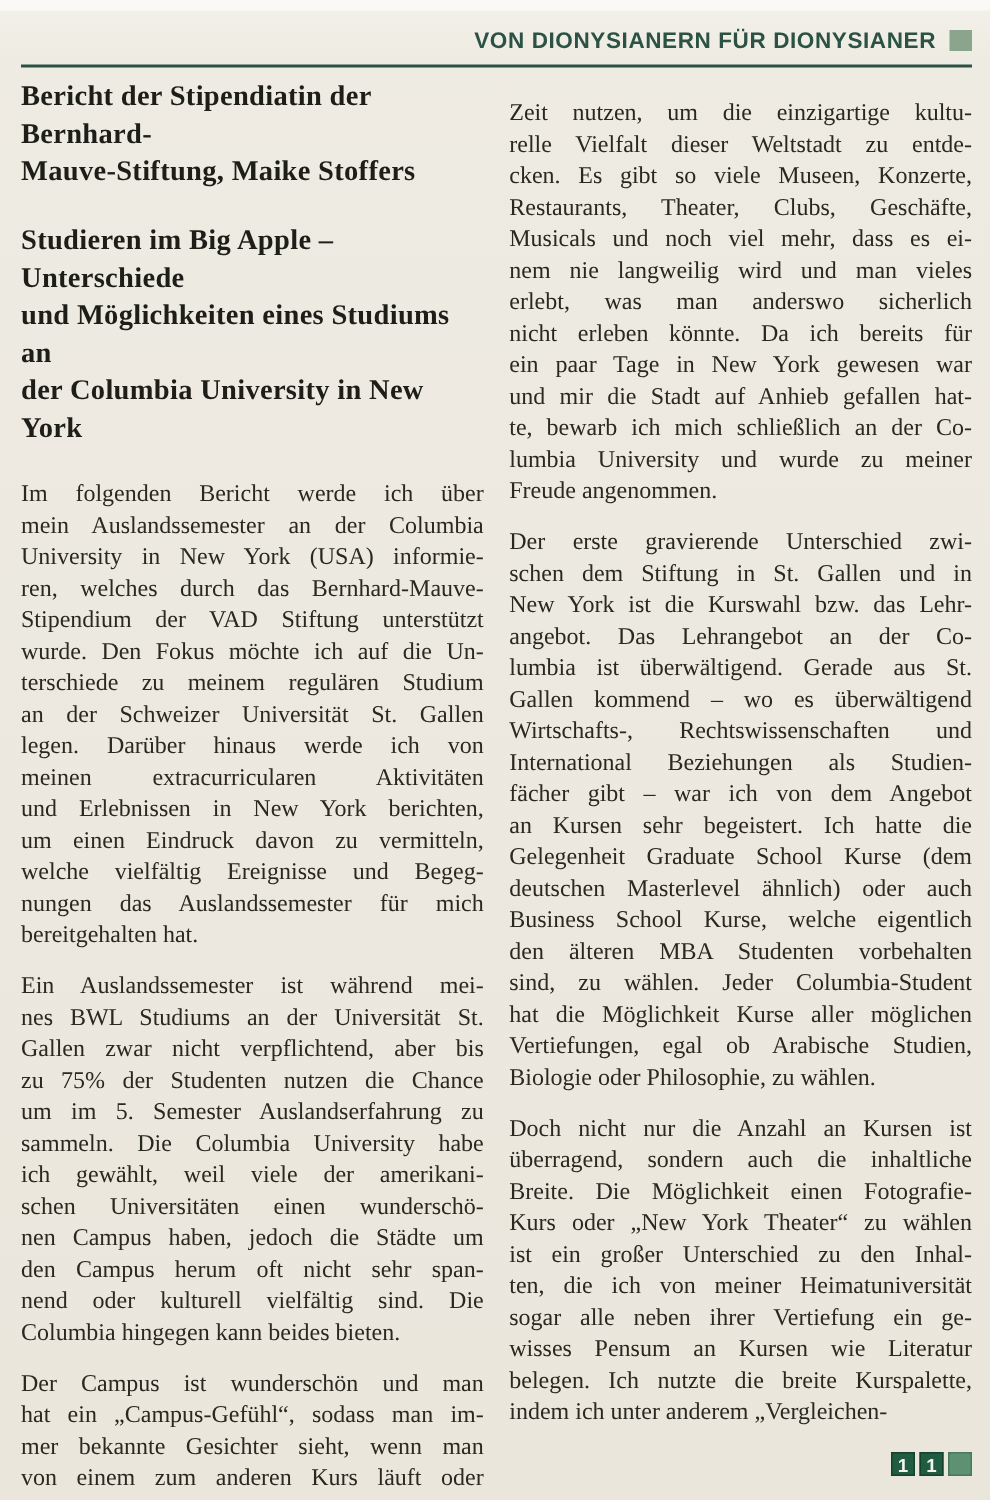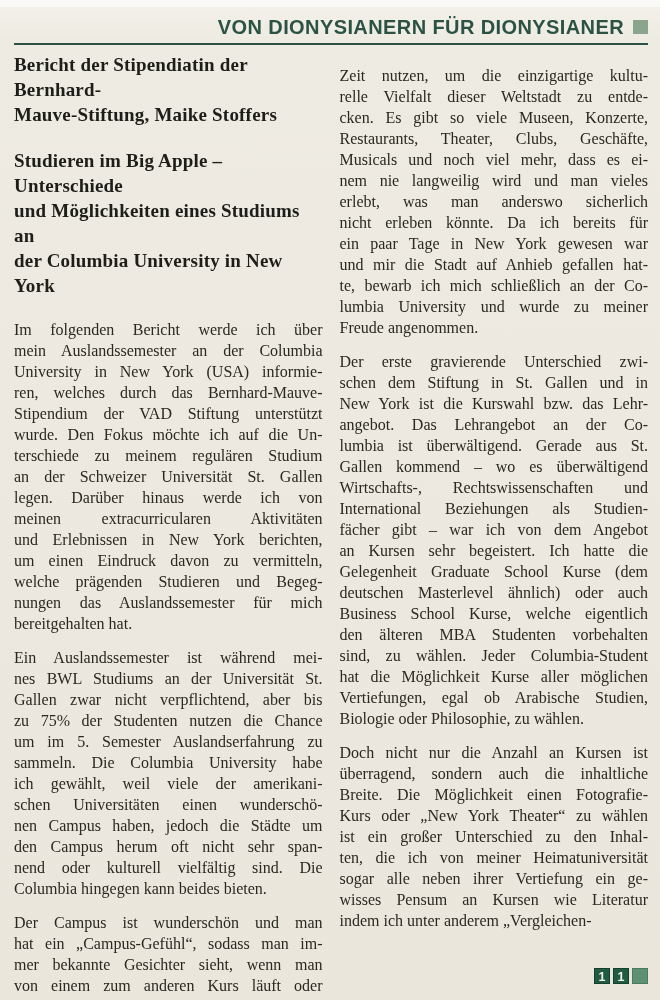--- a/index.html
+++ b/index.html
@@ -22,21 +22,21 @@
     background: rgba(255,255,255,0.6);
   }
 
   
   .header-row {
     display: flex; justify-content: flex-end; align-items: center;
     margin-top: 6px; height: 22px;
   }
   .header-title {
     font-family: "Liberation Sans", sans-serif;
-    font-weight: bold; font-size: 20px; letter-spacing: 0.4px;
+    font-weight: bold; font-size: 15px; letter-spacing: 0.4px;
     color: var(--accent-green-dark, #2c5245);
     white-space: nowrap;
   }
   .header-square {
     display: inline-block; width: 15px; height: 14px;
     background: var(--accent-green-light, #8ba48c);
     margin-left: 9px;
   }
   .header-rule {
     height: 0; border-bottom: 2px solid var(--accent-green-dark, #2c5245);
@@ -113,21 +113,21 @@
           <div class="line">University in New York (USA) informie-</div>
           <div class="line">ren, welches durch das Bernhard-Mauve-</div>
           <div class="line">Stipendium der VAD Stiftung unterstützt</div>
           <div class="line">wurde. Den Fokus möchte ich auf die Un-</div>
           <div class="line">terschiede zu meinem regulären Studium</div>
           <div class="line">an der Schweizer Universität St. Gallen</div>
           <div class="line">legen. Darüber hinaus werde ich von</div>
           <div class="line">meinen extracurricularen Aktivitäten</div>
           <div class="line">und Erlebnissen in New York berichten,</div>
           <div class="line">um einen Eindruck davon zu vermitteln,</div>
-          <div class="line">welche prägenden Studieren und Begeg-</div>
+          <div class="line">welche vielfältig Ereignisse und Begeg-</div>
           <div class="line">nungen das Auslandssemester für mich</div>
           <div class="line last">bereitgehalten hat.</div>
         </div>
         <div class="block para">
           <div class="line">Ein Auslandssemester ist während mei-</div>
           <div class="line">nes BWL Studiums an der Universität St.</div>
           <div class="line">Gallen zwar nicht verpflichtend, aber bis</div>
           <div class="line">zu 75% der Studenten nutzen die Chance</div>
           <div class="line">um im 5. Semester Auslandserfahrung zu</div>
           <div class="line">sammeln. Die Columbia University habe</div>
@@ -186,20 +186,21 @@
         </div>
         <div class="block para">
           <div class="line">Doch nicht nur die Anzahl an Kursen ist</div>
           <div class="line">überragend, sondern auch die inhaltliche</div>
           <div class="line">Breite. Die Möglichkeit einen Fotografie-</div>
           <div class="line">Kurs oder „New York Theater“ zu wählen</div>
           <div class="line">ist ein großer Unterschied zu den Inhal-</div>
           <div class="line">ten, die ich von meiner Heimatuniversität</div>
           <div class="line">sogar alle neben ihrer Vertiefung ein ge-</div>
           <div class="line">wisses Pensum an Kursen wie Literatur</div>
+          <div class="line">belegen. Ich nutzte die breite Kurspalette,</div>
           <div class="line last">indem ich unter anderem „Vergleichen-</div>
         </div>
       </section>
   </main>
 
   <footer class="page-footer">
     <span class="pn-box">1</span>
     <span class="pn-box">1</span>
     <span class="pn-box pn-accent"></span>
   </footer>

